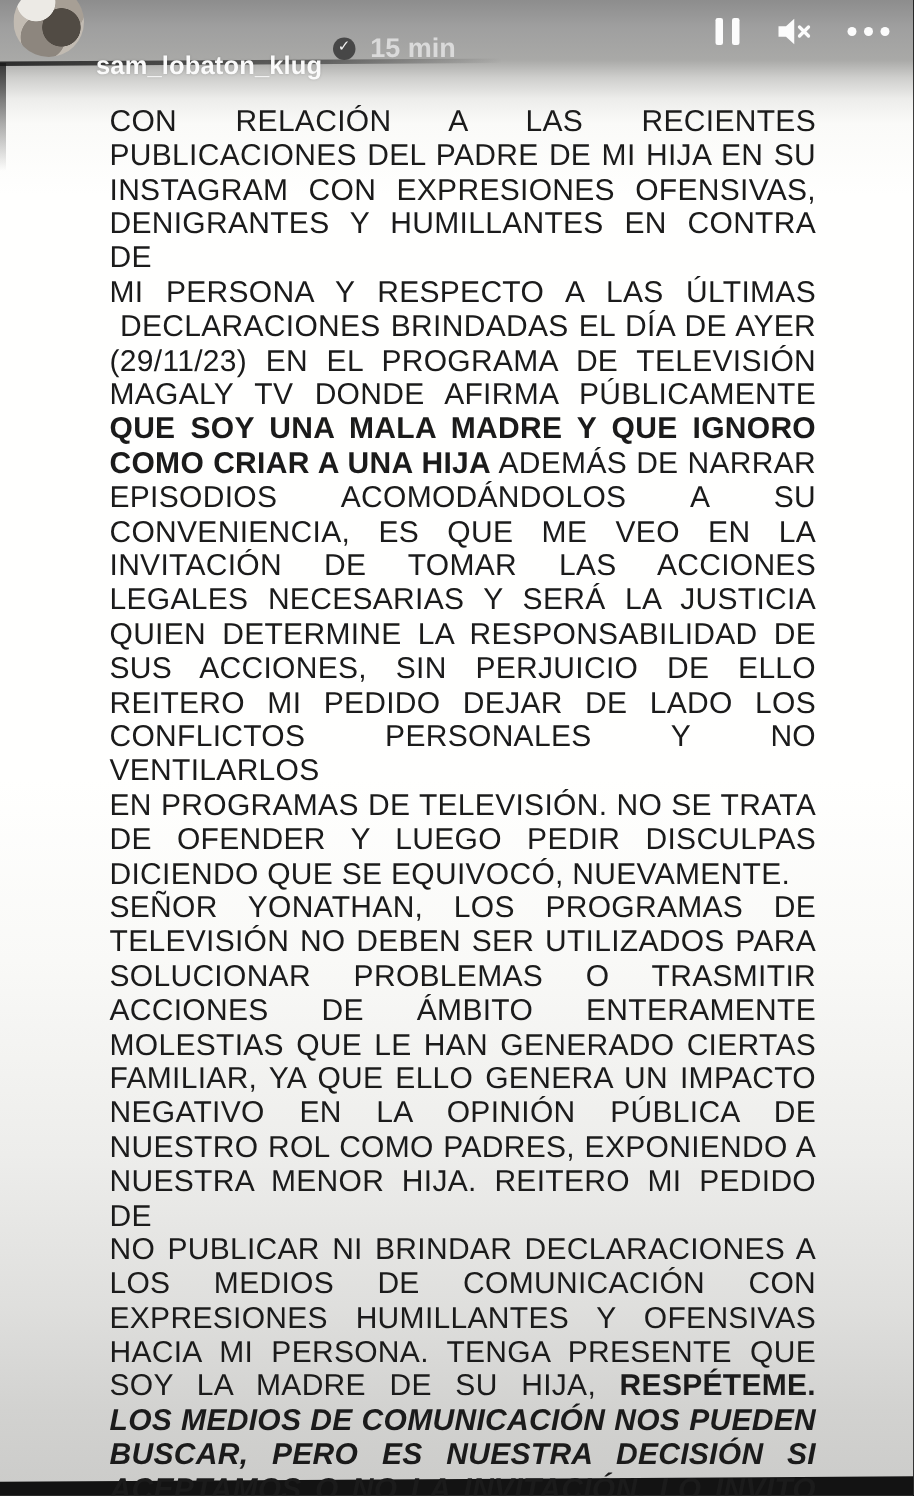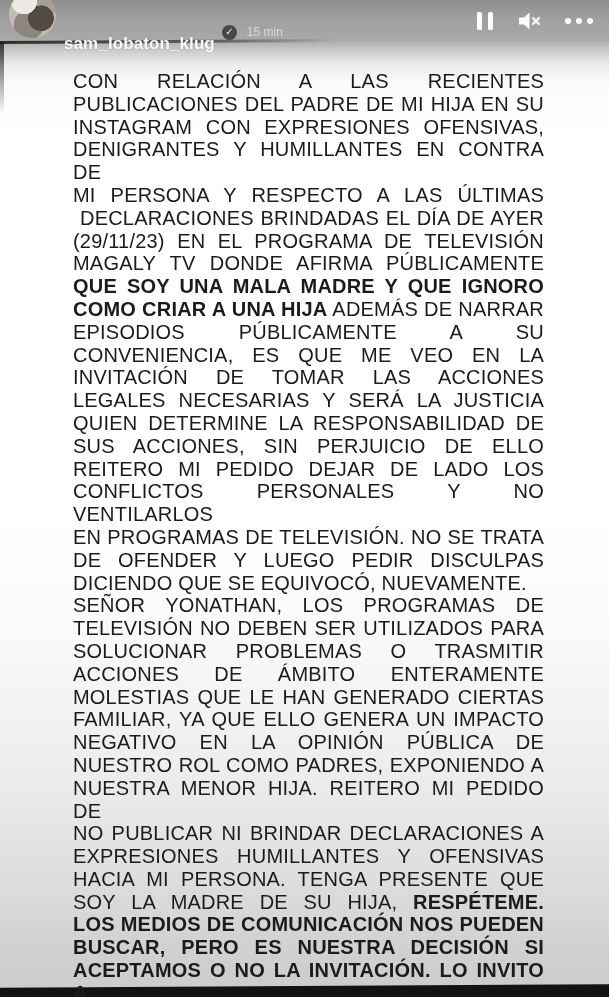--- a/index.html
+++ b/index.html
@@ -30,38 +30,38 @@
       radial-gradient(circle at 68% 58%,#514b44 0 30%,rgba(0,0,0,0) 31%),
       radial-gradient(circle at 42% 72%,#8d867e 0 34%,rgba(0,0,0,0) 35%),
       radial-gradient(circle at 60% 30%,#a79f95 0 45%,rgba(0,0,0,0) 46%),
       #c2bbb2;}
   .userline{position:absolute;left:64px;top:10px;display:flex;align-items:center;gap:7px;}
   .username{color:#fafafa;font-size:17px;font-weight:600;letter-spacing:.1px;cursor:pointer;
     text-shadow:0 0 2px rgba(0,0,0,.15);margin-top:24px;}
   .badge{width:15px;height:15px;border-radius:50%;background:#474747;display:flex;
     align-items:center;justify-content:center;flex:0 0 auto;}
   .badge .check{color:#f2f2f2;font-size:10px;font-weight:700;line-height:1;}
-  .time{color:#dadada;font-size:12px;font-weight:400;margin-left:3px;text-align:right;}
+  .time{color:#dadada;font-size:18px;font-weight:700;margin-left:3px;text-align:right;}
   .controls{position:absolute;right:16px;top:11px;display:flex;align-items:center;gap:24px;}
   .ctrl{background:none;border:0;padding:0;margin:0;cursor:pointer;display:flex;
     align-items:center;justify-content:center;height:20px;}
   .pause{gap:6px;}
   .pause .bar{width:5px;height:18px;background:#fcfcfc;border-radius:1.5px;display:block;}
   .more{gap:5px;}
   .more .dot{width:6px;height:6px;border-radius:50%;background:#fcfcfc;display:block;}
 
   
   .statement{position:absolute;left:73px;top:70px;width:471px;z-index:2;
     color:#1b1b1b;font-size:20px;line-height:22.8px;letter-spacing:.2px;}
   .line{text-align:justify;text-align-last:justify;-moz-text-align-last:justify;
     text-justify:inter-word;min-height:22.8px;}
   .line.al-left{text-align:left;text-align-last:left;-moz-text-align-last:left;}
   .line.al-right{text-align:right;text-align-last:right;-moz-text-align-last:right;}
   .line span.b{font-weight:700;}
-  .line span.it{margin-top:12px;}
+  .line span.it{font-style:italic;margin-top:12px;}
   .line span.u{text-decoration-thickness:1.5px;text-underline-offset:3px;}
 </style>
 </head>
 <body>
 
 <div class="stage">
 
   <div class="paper-edge-top"></div>
   <div class="paper-edge-left"></div>
 
@@ -69,41 +69,42 @@
       <div class="line al-just"><span>CON RELACIÓN A LAS RECIENTES</span></div>
       <div class="line al-just"><span>PUBLICACIONES DEL PADRE DE MI HIJA EN SU</span></div>
       <div class="line al-just"><span>INSTAGRAM CON EXPRESIONES OFENSIVAS,</span></div>
       <div class="line al-just"><span>DENIGRANTES Y HUMILLANTES EN CONTRA DE</span></div>
       <div class="line al-just"><span>MI PERSONA Y RESPECTO A LAS ÚLTIMAS</span></div>
       <div class="line al-just" style="padding-left: 7px;"><span>DECLARACIONES BRINDADAS EL DÍA DE AYER</span></div>
       <div class="line al-just"><span>(29/11/23) EN EL PROGRAMA DE TELEVISIÓN</span></div>
       <div class="line al-just"><span>MAGALY TV DONDE AFIRMA PÚBLICAMENTE</span></div>
       <div class="line al-just"><span class="b">QUE SOY UNA MALA MADRE Y QUE IGNORO</span></div>
       <div class="line al-just"><span class="b">COMO CRIAR A UNA HIJA</span><span> ADEMÁS DE NARRAR</span></div>
-      <div class="line al-just"><span>EPISODIOS PÚBLICAMENTE A SU</span></div>
+      <div class="line al-just"><span>EPISODIOS ACOMODÁNDOLOS A SU</span></div>
       <div class="line al-just"><span>CONVENIENCIA, ES QUE ME VEO EN LA</span></div>
       <div class="line al-just"><span>INVITACIÓN DE TOMAR LAS ACCIONES</span></div>
       <div class="line al-just"><span>LEGALES NECESARIAS Y SERÁ LA JUSTICIA</span></div>
       <div class="line al-just"><span>QUIEN DETERMINE LA RESPONSABILIDAD DE</span></div>
       <div class="line al-just"><span>SUS ACCIONES, SIN PERJUICIO DE ELLO</span></div>
       <div class="line al-just"><span>REITERO MI PEDIDO DEJAR DE LADO LOS</span></div>
       <div class="line al-just"><span>CONFLICTOS PERSONALES Y NO VENTILARLOS</span></div>
       <div class="line al-just"><span>EN PROGRAMAS DE TELEVISIÓN. NO SE TRATA</span></div>
       <div class="line al-just"><span>DE OFENDER Y LUEGO PEDIR DISCULPAS</span></div>
       <div class="line al-left"><span>DICIENDO QUE SE EQUIVOCÓ, NUEVAMENTE.</span></div>
       <div class="line al-just"><span>SEÑOR YONATHAN, LOS PROGRAMAS DE</span></div>
       <div class="line al-just"><span>TELEVISIÓN NO DEBEN SER UTILIZADOS PARA</span></div>
       <div class="line al-just"><span>SOLUCIONAR PROBLEMAS O TRASMITIR</span></div>
       <div class="line al-just"><span>ACCIONES DE ÁMBITO ENTERAMENTE</span></div>
       <div class="line al-just"><span>MOLESTIAS QUE LE HAN GENERADO CIERTAS</span></div>
       <div class="line al-just"><span>FAMILIAR, YA QUE ELLO GENERA UN IMPACTO</span></div>
       <div class="line al-just"><span>NEGATIVO EN LA OPINIÓN PÚBLICA DE</span></div>
       <div class="line al-just"><span>NUESTRO ROL COMO PADRES, EXPONIENDO A</span></div>
       <div class="line al-just"><span>NUESTRA MENOR HIJA. REITERO MI PEDIDO DE</span></div>
       <div class="line al-just"><span>NO PUBLICAR NI BRINDAR DECLARACIONES A</span></div>
+      <div class="line al-just"><span>LOS MEDIOS DE COMUNICACIÓN CON</span></div>
       <div class="line al-just"><span>EXPRESIONES HUMILLANTES Y OFENSIVAS</span></div>
       <div class="line al-just"><span>HACIA MI PERSONA. </span><span class="u">TENGA PRESENTE QUE</span></div>
       <div class="line al-just"><span class="u">SOY LA MADRE DE SU HIJA, </span><span class="b u">RESPÉTEME.</span></div>
       <div class="line al-just"><span class="b it">LOS MEDIOS DE COMUNICACIÓN NOS PUEDEN</span></div>
       <div class="line al-just"><span class="b it">BUSCAR, PERO ES NUESTRA DECISIÓN SI</span></div>
       <div class="line al-just"><span class="b it">ACEPTAMOS O NO LA INVITACIÓN. LO INVITO A</span></div>
       <div class="line al-left"><span class="b it">QUE REFLEXIONE.</span></div>
       <div class="line al-right"><span class="b it">SAMAHARA LOBATON KLUG</span></div>
     </div>
 

